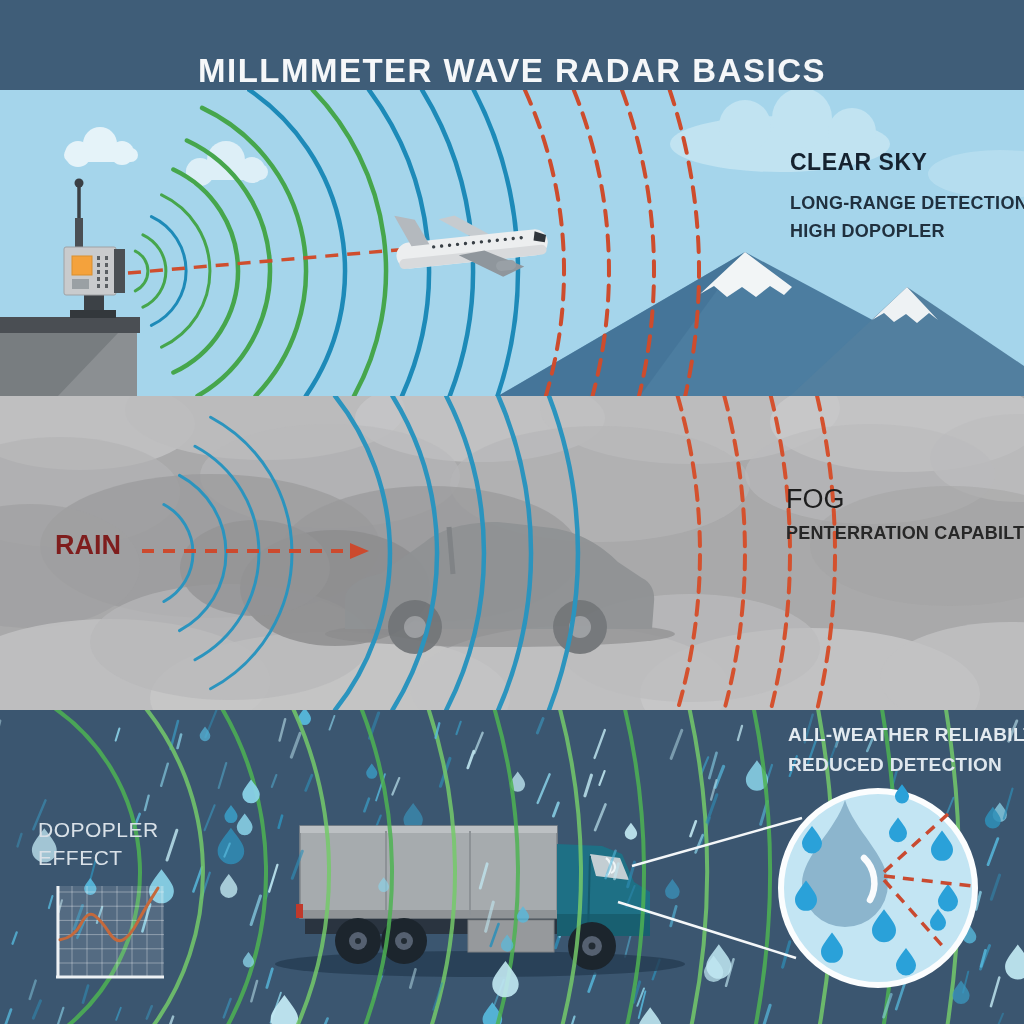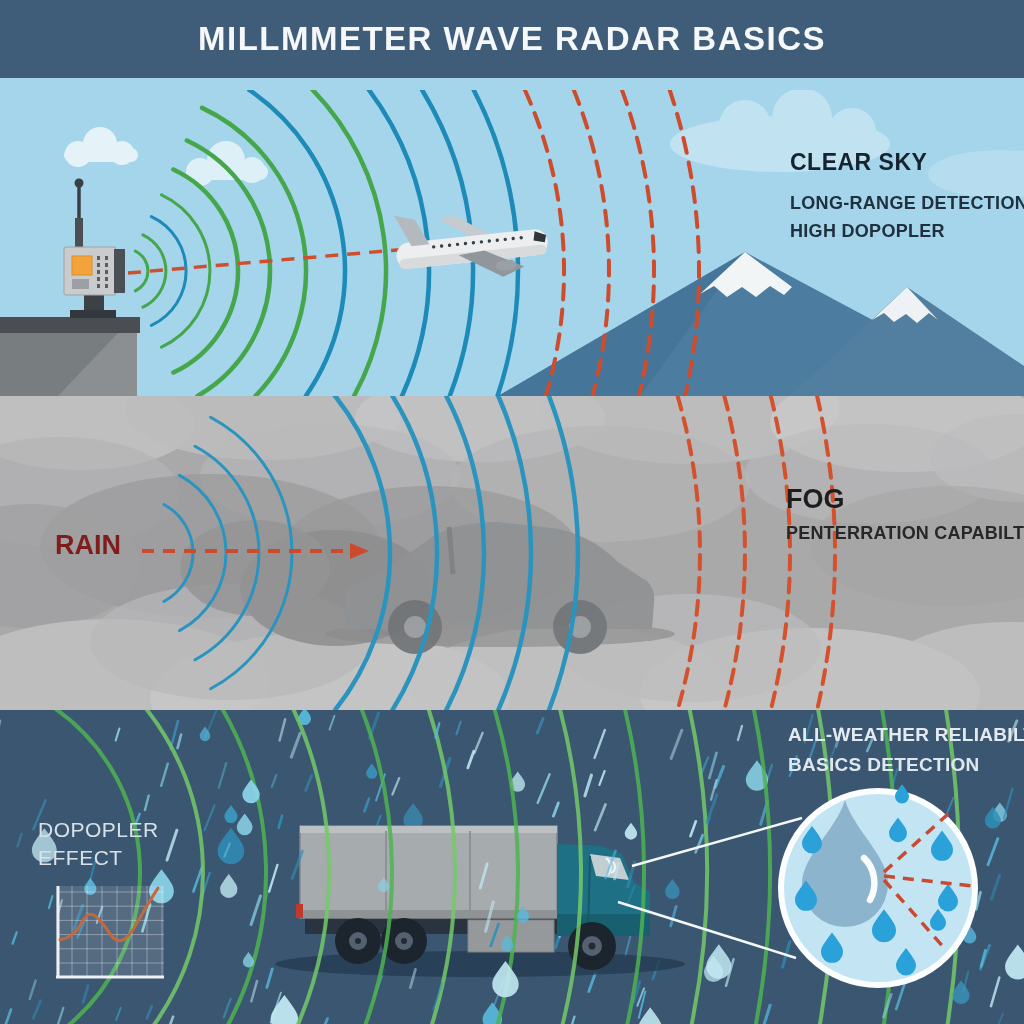--- a/index.html
+++ b/index.html
@@ -1,28 +1,28 @@
 <!DOCTYPE html>
 <html style="--header-bg: #3f5d78; --sky: #a5d5eb; --fog: #a9a9aa; --rain-bg: #3b5670; --wave-green: #46a64c; --wave-green-alt: #74c96a; --wave-blue: #1d8ab8; --wave-blue-mid: #2b94be; --wave-reflected: #cd4c2d; --mountain: #4c7da0; --snow: #f2f5f6; --truck-cab: #1e7085; --magnifier-fill: #c3e5f3; --raindrop: #57bade; --chart-line: #c4693c;"><head>
 <meta charset="utf-8">
 <style>
   html,body{margin:0;padding:0;background:#222;}
   .stage{position:relative;width:1024px;height:1024px;overflow:hidden;
          font-family:"Liberation Sans",sans-serif;background:var(--sky,#a5d5eb);}
   .band{position:absolute;left:0;width:1024px;overflow:hidden;}
-  .title-band{top:0;height:78px;background:var(--header-bg,#3f5d78);display:flex;align-items:center;justify-content:center;}
+  .title-band{top:0;height:90px;background:var(--header-bg,#3f5d78);display:flex;align-items:flex-end;justify-content:center;}
   .title-band h1{margin:0;color:#f5f7f9;font-size:33px;font-weight:700;letter-spacing:1.5px;}
   .sky-band{top:90px;height:376px;background:var(--sky,#a5d5eb);}
   .fog-band{top:396px;height:314px;background:var(--fog,#a9a9aa);}
   .rain-band{top:710px;height:314px;background:var(--rain-bg,#3b5670);}
   .band svg{position:absolute;left:0;top:0;}
   .label{position:absolute;white-space:pre;line-height:1.15;}
   .h-dark{font-size:23px;font-weight:700;color:#15222f;letter-spacing:.5px;}
   .s-dark{font-size:18px;font-weight:600;color:#20303e;letter-spacing:.3px;}
-  .h-fog{font-size:27px;font-weight:700;color:#1d1d1d;}
+  .h-fog{font-size:27px;font-weight:400;color:#1d1d1d;}
   .s-fog{font-size:18px;font-weight:600;color:#272727;letter-spacing:.2px;}
   .h-rain-side{font-size:27px;font-weight:700;color:#7f1d1d;}
   .h-light{font-size:19px;font-weight:700;color:#e3eaf0;letter-spacing:.3px;}
   .s-light{font-size:19px;font-weight:700;color:#dfe7ee;letter-spacing:.3px;}
   .h-dop{font-size:21px;font-weight:400;color:#d9e1e8;letter-spacing:.5px;}
 </style>
 </head>
 <body>
 
 <div class="stage">
@@ -476,17 +476,17 @@
           <line x1="58" y1="196.2" x2="164" y2="196.2" stroke="rgba(255,255,255,0.35)" stroke-width="1"></line>
           <line x1="58" y1="210.39999999999998" x2="164" y2="210.39999999999998" stroke="rgba(255,255,255,0.35)" stroke-width="1"></line>
           <line x1="58" y1="224.59999999999997" x2="164" y2="224.59999999999997" stroke="rgba(255,255,255,0.35)" stroke-width="1"></line>
           <line x1="58" y1="238.79999999999995" x2="164" y2="238.79999999999995" stroke="rgba(255,255,255,0.35)" stroke-width="1"></line>
           <line x1="58" y1="252.99999999999994" x2="164" y2="252.99999999999994" stroke="rgba(255,255,255,0.35)" stroke-width="1"></line>
           <path d="M58,176 V268 M56,267 H164" stroke="#edf1f4" stroke-width="3" fill="none"></path>
           <path d="M60,229.8 Q74,227.57999999999998 81.0,213.9 Q88,200.2 95.0,205.8 Q102,211.3 109.0,222.4 Q116,233.5 123.0,229.8 Q130,226.1 137.0,213.1 Q144,200.2 151.0,189.1 L158,178" fill="none" stroke="#c4693c" stroke-width="3" stroke-linecap="round"></path>
         </g>
     </svg>
     <div class="label h-light" style="left:788px;top:14px">ALL-WEATHER RELIABILTY</div>
-    <div class="label s-light" style="left:788px;top:44px">BASICS DETECTION</div>
+    <div class="label s-light" style="left:788px;top:44px">REDUCED DETECTION</div>
     <div class="label h-dop" style="left:38px;top:108px">DOPOPLER</div>
     <div class="label h-dop" style="left:38px;top:136px">EFFECT</div>
   </div>
 </div>
 
 </body></html>

